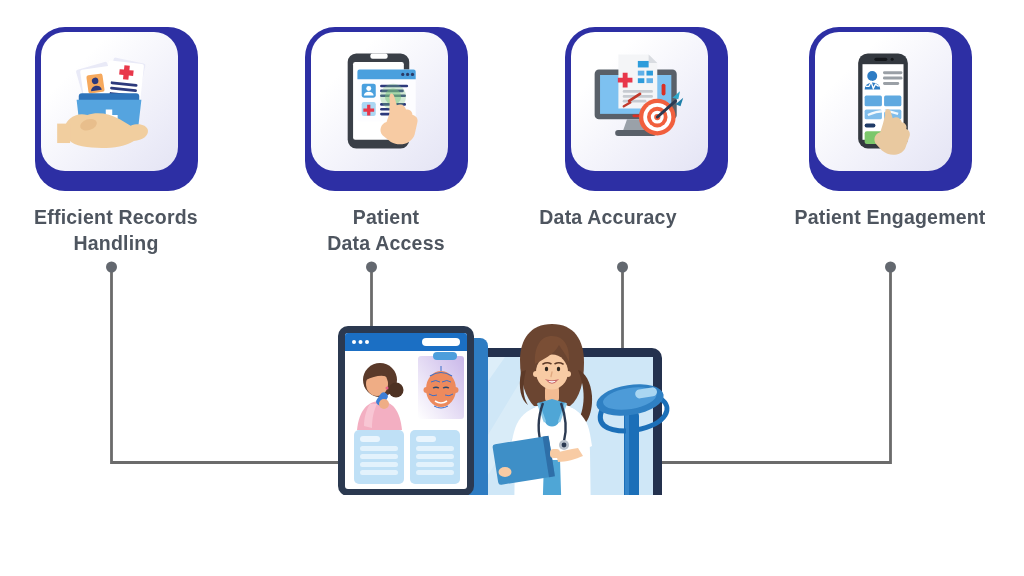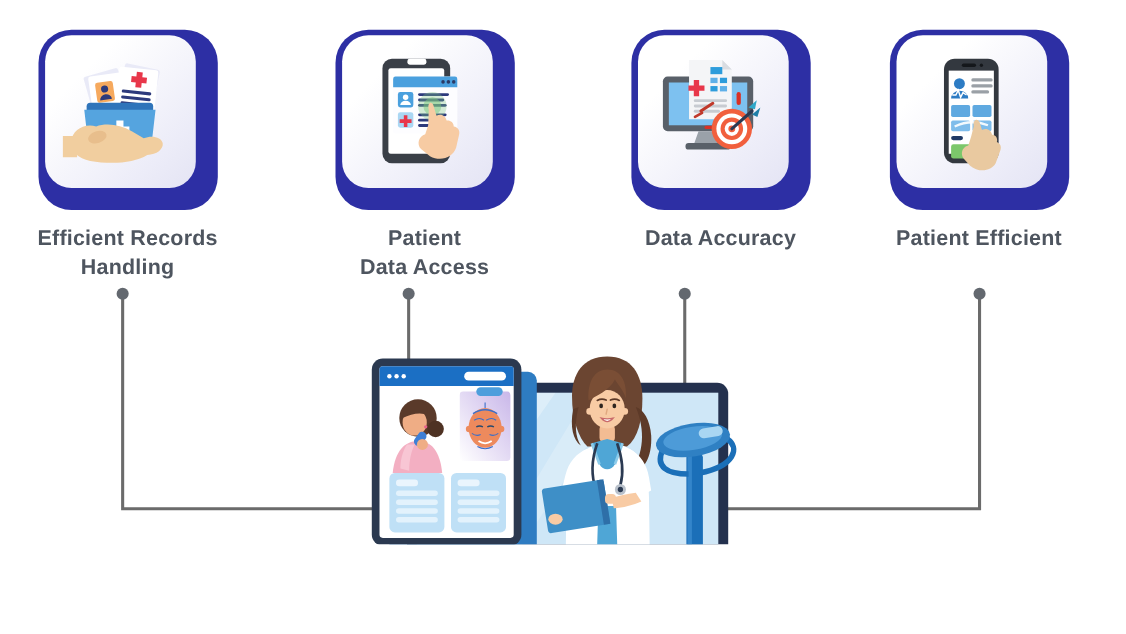--- a/index.html
+++ b/index.html
@@ -9,21 +9,21 @@
   .illustration{position:absolute;left:330px;top:312px;width:360px;height:264px;z-index:2;}
   .feature{position:absolute;top:27px;width:240px;display:flex;flex-direction:column;align-items:center;z-index:3;}
   .card{position:relative;width:163px;height:164px;}
   .card-back{position:absolute;left:0;top:0;right:0;bottom:0;background:#2D2FA4;border-radius:30px;}
   .card-face{position:absolute;left:6px;top:5px;width:137px;height:139px;border-radius:24px;
              background:linear-gradient(135deg,#ffffff 25%,#ececf8 78%,#e4e4f4 100%);
              display:flex;align-items:center;justify-content:center;}
   .card-face svg{width:108px;height:108px;}
   .label{margin-top:14px;font-size:19.5px;font-weight:bold;color:#4E555F;text-align:center;
          line-height:1.32;white-space:pre-line;letter-spacing:.2px;width:240px;}
-  .f1{left:-4px;} .f2{left:266px;} .f3{left:535px;} .f4{left:770px;}
+  .f1{left:-4px;} .f2{left:266px;} .f3{left:488px;align-items:flex-end;} .f4{left:770px;}
 </style>
 </head>
 <body>
 
 <div class="canvas">
 
   <svg class="connectors" width="1024" height="576">
     <g fill="none" stroke="#6B6B6B" stroke-width="2.8">
       <path d="M111.5 268 V462.5 H339"></path>
       <path d="M371.5 268 V328"></path>
@@ -174,21 +174,21 @@
           <rect x="51" y="44" width="16" height="10" rx="1.5" fill="#5FA9E0"></rect>
           <rect x="33" y="57" width="16" height="9" rx="1.5" fill="#7FBDEB"></rect>
           <rect x="51" y="57" width="16" height="9" rx="1.5" fill="#7FBDEB"></rect>
           <path d="M36,62 Q50,55.5 64,61" stroke="#FFFFFF" stroke-width="2" fill="none" opacity=".9"></path>
           <rect x="33" y="70" width="10" height="3.6" rx="1.8" fill="#1F3A66"></rect>
           <rect x="33" y="77" width="24" height="12" rx="2" fill="#7CC76B"></rect>
           <path d="M52,62 C51,56.5 55,54.5 57,58.5 L59,65 C63,63 66.5,65 67.5,69 C70.5,69 72.5,72 71.5,75 C74.5,76 75.5,79 74.5,82 L70.5,93 C66.5,100 56,101 49,95 L43.5,89 C40.5,85 42.5,79 47.5,78 L50,70 Z" fill="#E9C9A0"></path>
         </svg>
       </div>
     </div>
-    <div class="label">Patient Efficient</div>
+    <div class="label">Patient Engagement</div>
   </div>
 
   <svg class="illustration" viewBox="0 0 360 264">
     <defs>
       <clipPath id="scrClip">
           <rect x="49" y="45" width="274" height="164"></rect>
         </clipPath>
       <pattern id="keys" width="24" height="11" patternUnits="userSpaceOnUse">
         <rect x="1" y="1" width="20" height="8" rx="2" fill="#FFFFFF" opacity=".9"></rect>
       </pattern>

